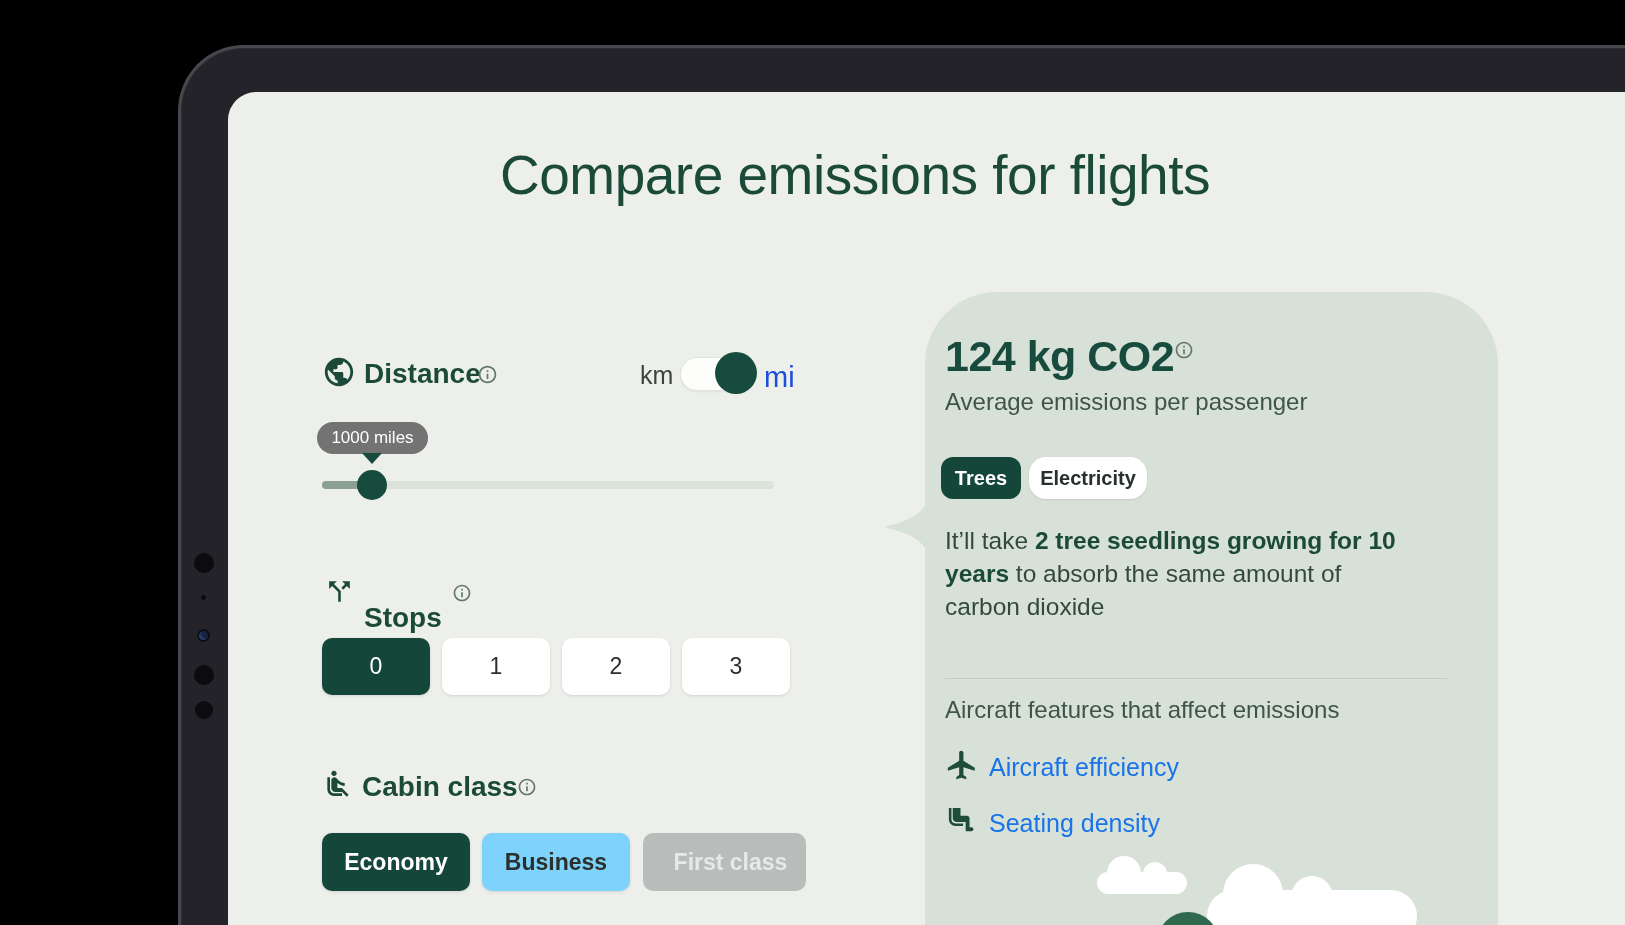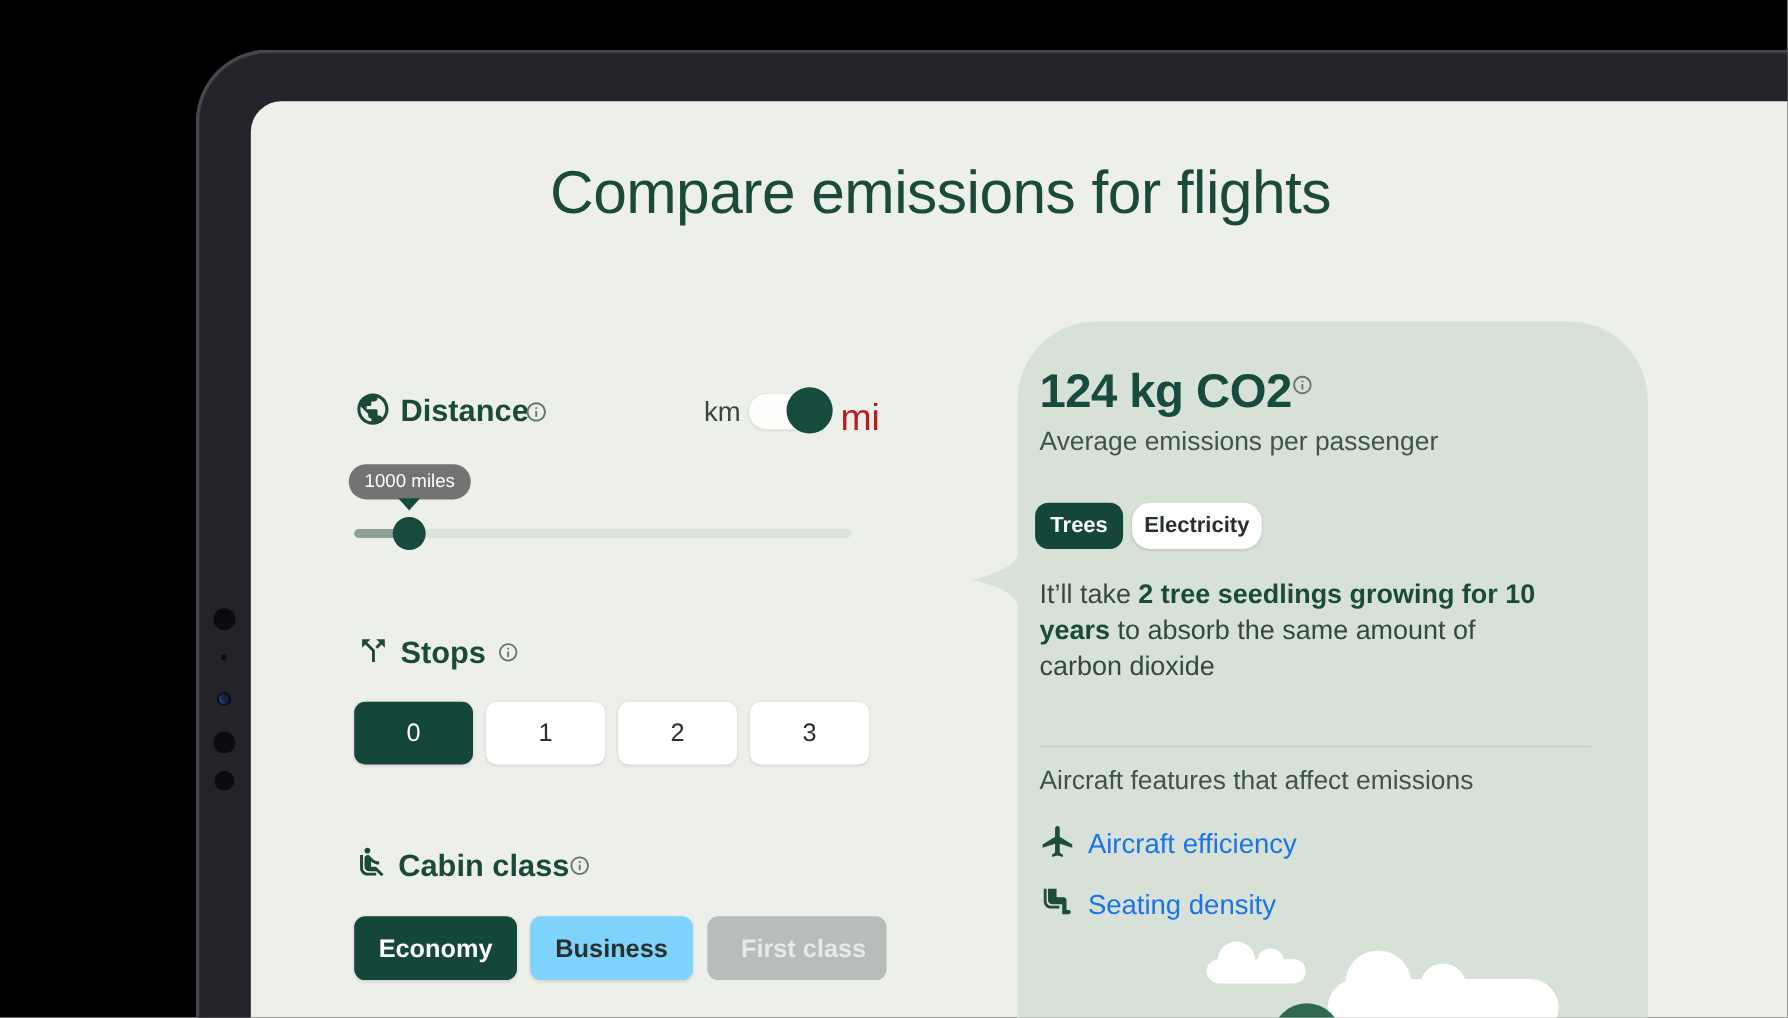--- a/index.html
+++ b/index.html
@@ -31,21 +31,21 @@
   }
   
   .sec-label{position:absolute;font-size:28px;font-weight:700;color:#1b4a3b;}
   .info{position:absolute;color:#64776b;}
   .icon-green{position:absolute;color:#1b4a3b;}
   
   .globe{left:94px;top:263px;width:34px;height:34px;}
   .lbl-distance{left:136px;top:266px;}
   .info-distance{left:249px;top:272px;width:21px;height:21px;}
   .unit-km{position:absolute;left:412px;top:269px;font-size:25px;color:#3a453f;}
-  .unit-mi{position:absolute;left:536px;top:269px;font-size:34px;color:#b91c1c;}
+  .unit-mi{position:absolute;left:536px;top:269px;font-size:29px;color:#1d4ed8;}
   .toggle{
     position:absolute;left:452px;top:265px;width:72px;height:32px;border-radius:17px;
     background:#fdfdfc;border:1.5px solid #e0e6de;box-shadow:0 1px 2px rgba(0,0,0,.07);
   }
   .toggle-knob{
     position:absolute;right:-4px;top:-6px;width:42px;height:42px;border-radius:50%;
     background:#174b3d;
   }
   .slider-tooltip{
     position:absolute;left:89px;top:330px;width:111px;height:32px;border-radius:16px;
@@ -53,21 +53,21 @@
   }
   .slider-tooltip-tail{
     position:absolute;left:134px;top:361px;width:0;height:0;
     border-left:10px solid transparent;border-right:10px solid transparent;border-top:11px solid #174b3d;
   }
   .slider-track{position:absolute;left:94px;top:389px;width:452px;height:8px;border-radius:4px;background:#dce3db;}
   .slider-fill{position:absolute;left:0;top:0;width:51px;height:8px;border-radius:4px;background:#8ca094;}
   .slider-thumb{position:absolute;left:129px;top:378px;width:30px;height:30px;border-radius:50%;background:#174b3d;}
   
   .fork{left:96px;top:484px;width:31px;height:31px;}
-  .lbl-stops{left:136px;top:486px;}
+  .lbl-stops{left:136px;top:510px;}
   .info-stops{left:224px;top:491px;width:20px;height:20px;}
   .opt-btn{
     position:absolute;top:546px;width:108px;height:57px;border-radius:10px;background:#fff;
     color:#2b302d;font-size:23px;font-weight:500;display:flex;align-items:center;justify-content:center;
     box-shadow:0 1px 3px rgba(60,64,67,.16);
   }
   .opt-btn.sel{background:#15463a;color:#fff;}
   .stop-0{left:94px;}.stop-1{left:214px;}.stop-2{left:334px;}.stop-3{left:454px;}
   
   .seat{left:94px;top:676px;width:32px;height:32px;}

